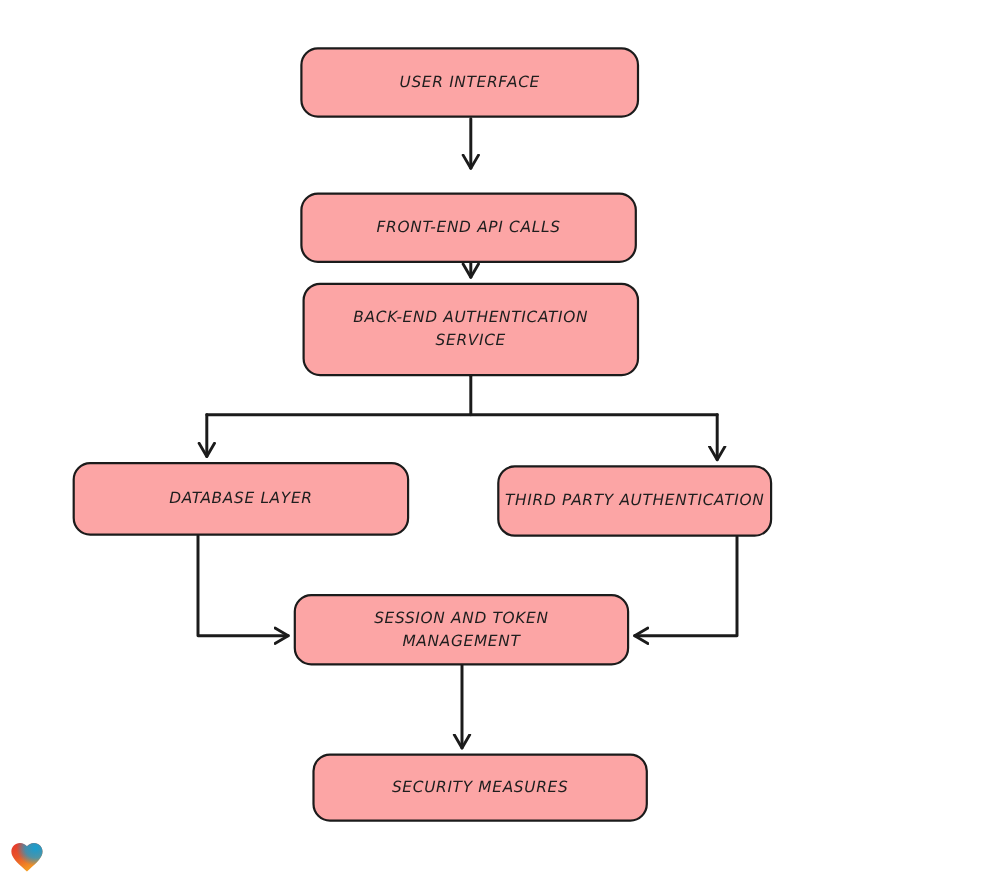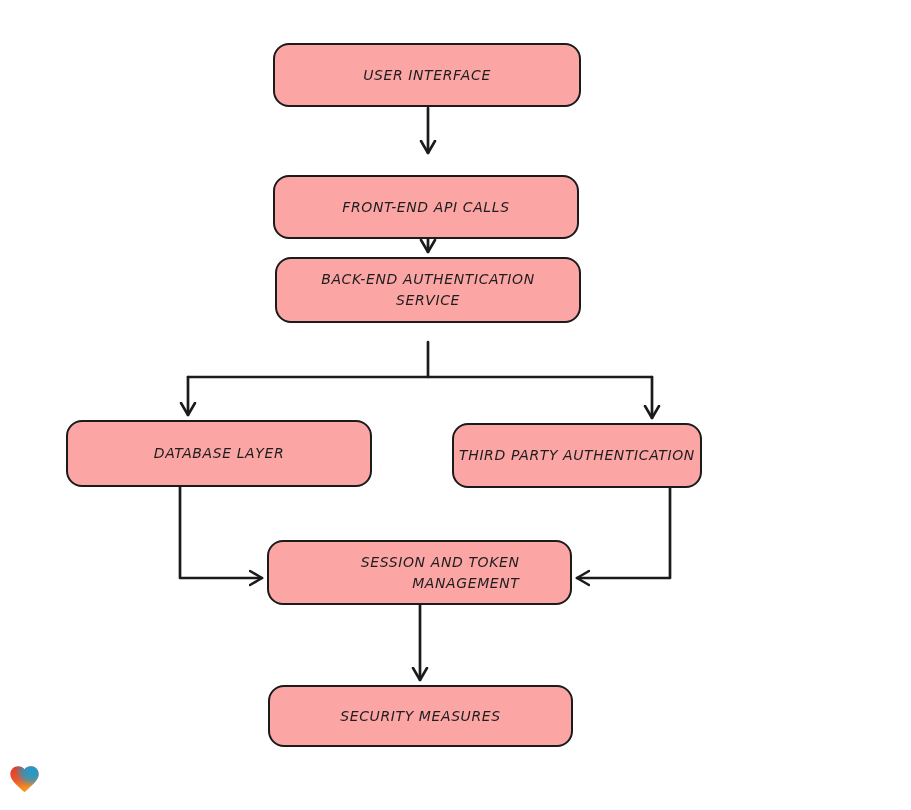--- a/index.html
+++ b/index.html
@@ -79,37 +79,37 @@
   </svg>
 
   <div class="node" style="left:273px; top:43px; width:308px; height:64px;">
     <span class="node-label">USER INTERFACE</span>
   </div>
 
   <div class="node" style="left:273px; top:158px; width:306px; height:64px;margin-top:17px;">
     <span class="node-label">FRONT-END API CALLS</span>
   </div>
 
-  <div class="node node--backend" style="left:275px; top:257px; width:306px; height:66px;">
+  <div class="node node--backend" style="left:275px; top:257px; width:306px; height:85px;">
     <span class="node-label">BACK-END AUTHENTICATION SERVICE</span>
   </div>
 
   <div class="node" style="left:66px; top:420px; width:306px; height:67px;">
     <span class="node-label">DATABASE LAYER</span>
   </div>
 
   <div class="node" style="left:452px; top:423px; width:250px; height:65px;">
     <span class="node-label">THIRD PARTY AUTHENTICATION</span>
   </div>
 
-  <div class="node node--session" style="left:267px; top:540px; width:305px; height:65px;text-align:right;">
+  <div class="node node--session" style="left:267px; top:540px; width:305px; height:65px;">
     <span class="node-label">SESSION AND TOKEN MANAGEMENT</span>
   </div>
 
-  <div class="node" style="left:268px; top:685px; width:305px; height:62px;">
+  <div class="node" style="left:284px; top:685px; width:305px; height:62px;">
     <span class="node-label">SECURITY MEASURES</span>
   </div>
 
   <svg class="logo" viewBox="0 0 24 24" xmlns="http://www.w3.org/2000/svg">
     <defs>
       <linearGradient id="heartBase" x1="0" y1="0" x2="0.45" y2="1">
         <stop offset="0" stop-color="#e6352c"></stop>
         <stop offset="0.5" stop-color="#e8562a"></stop>
         <stop offset="1" stop-color="#f59e23"></stop>
       </linearGradient>

